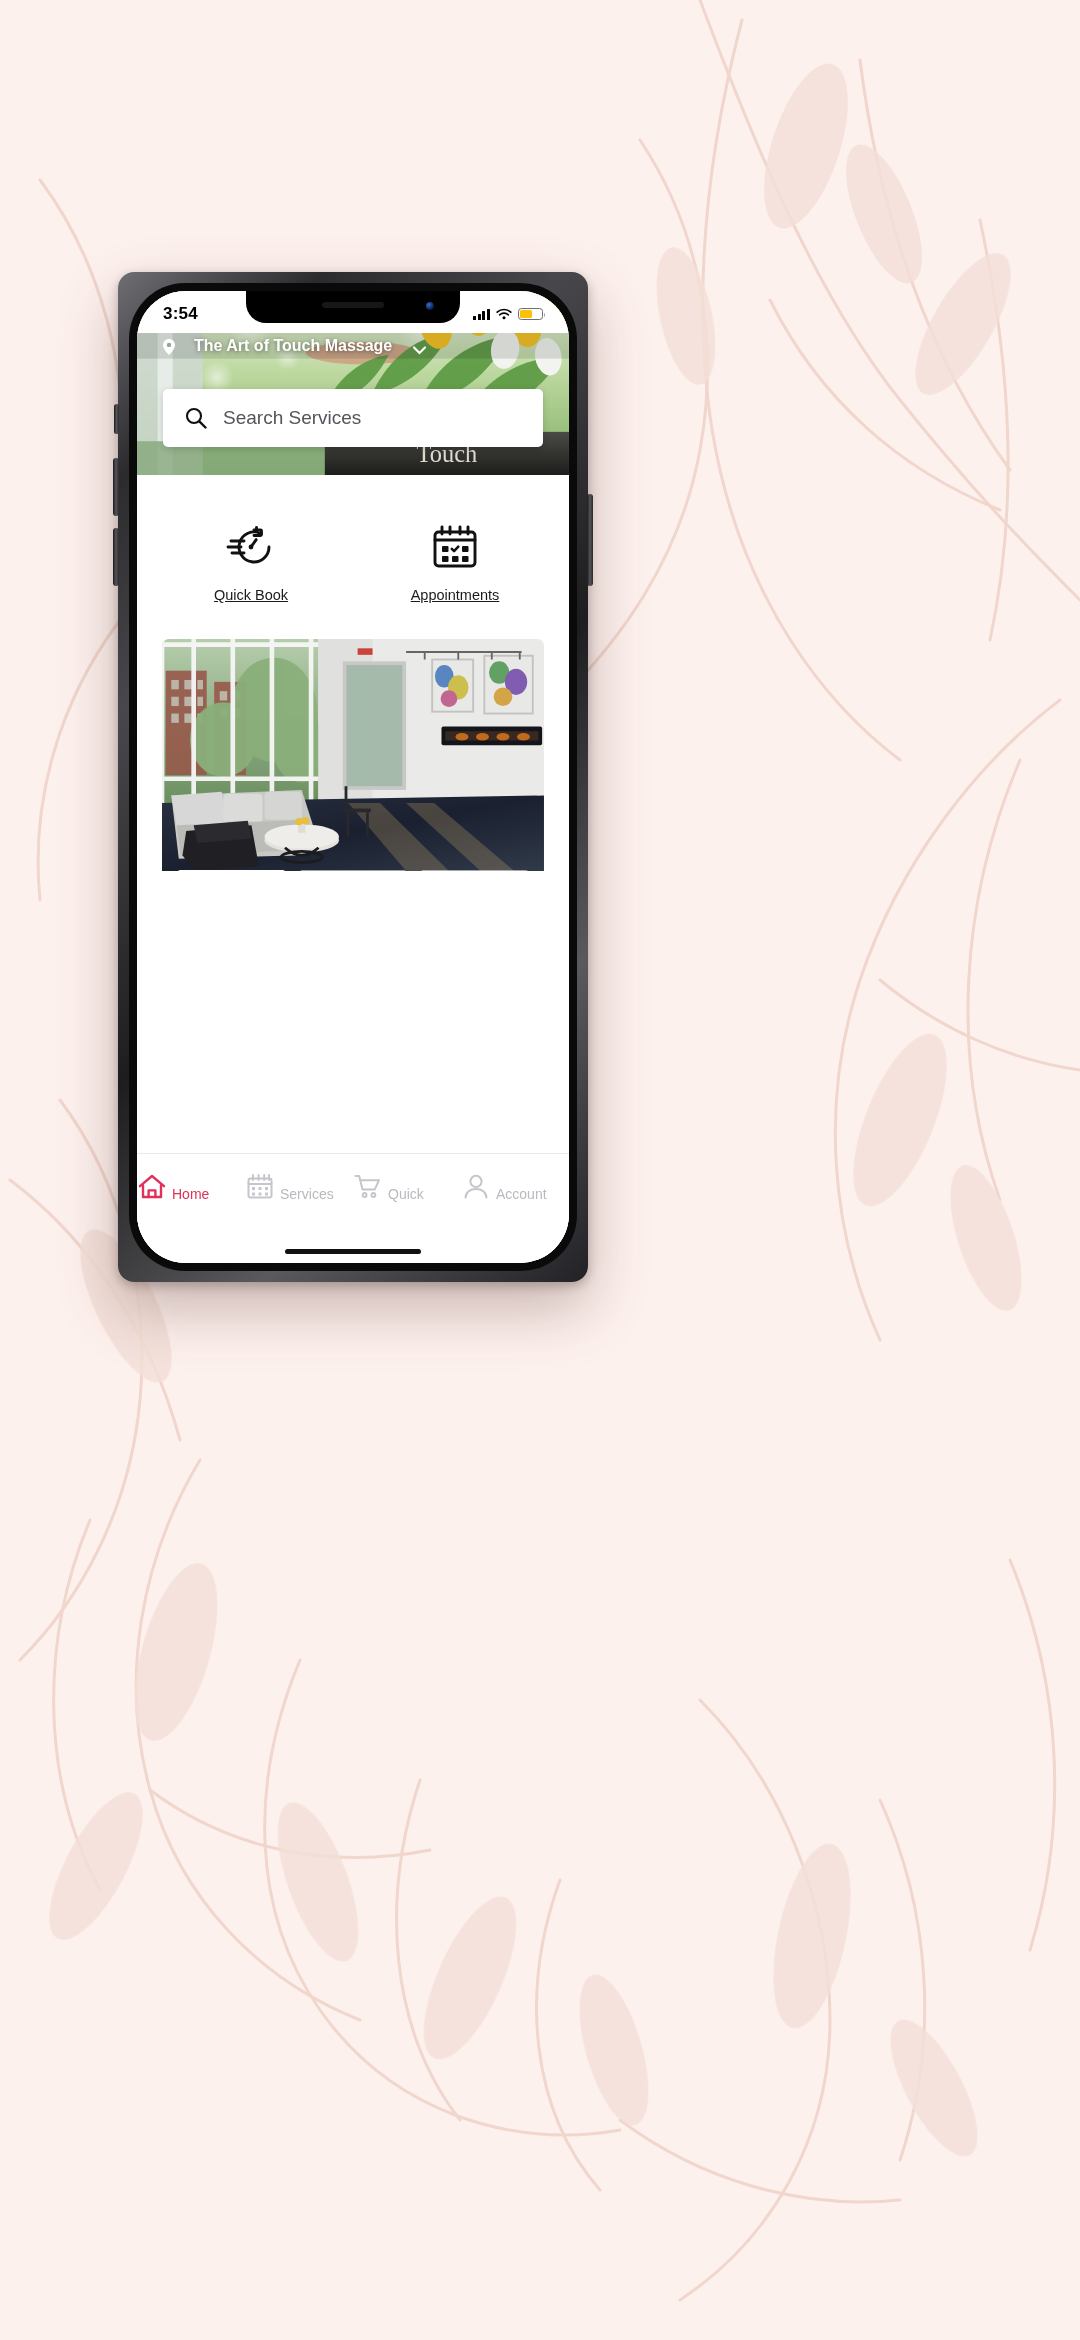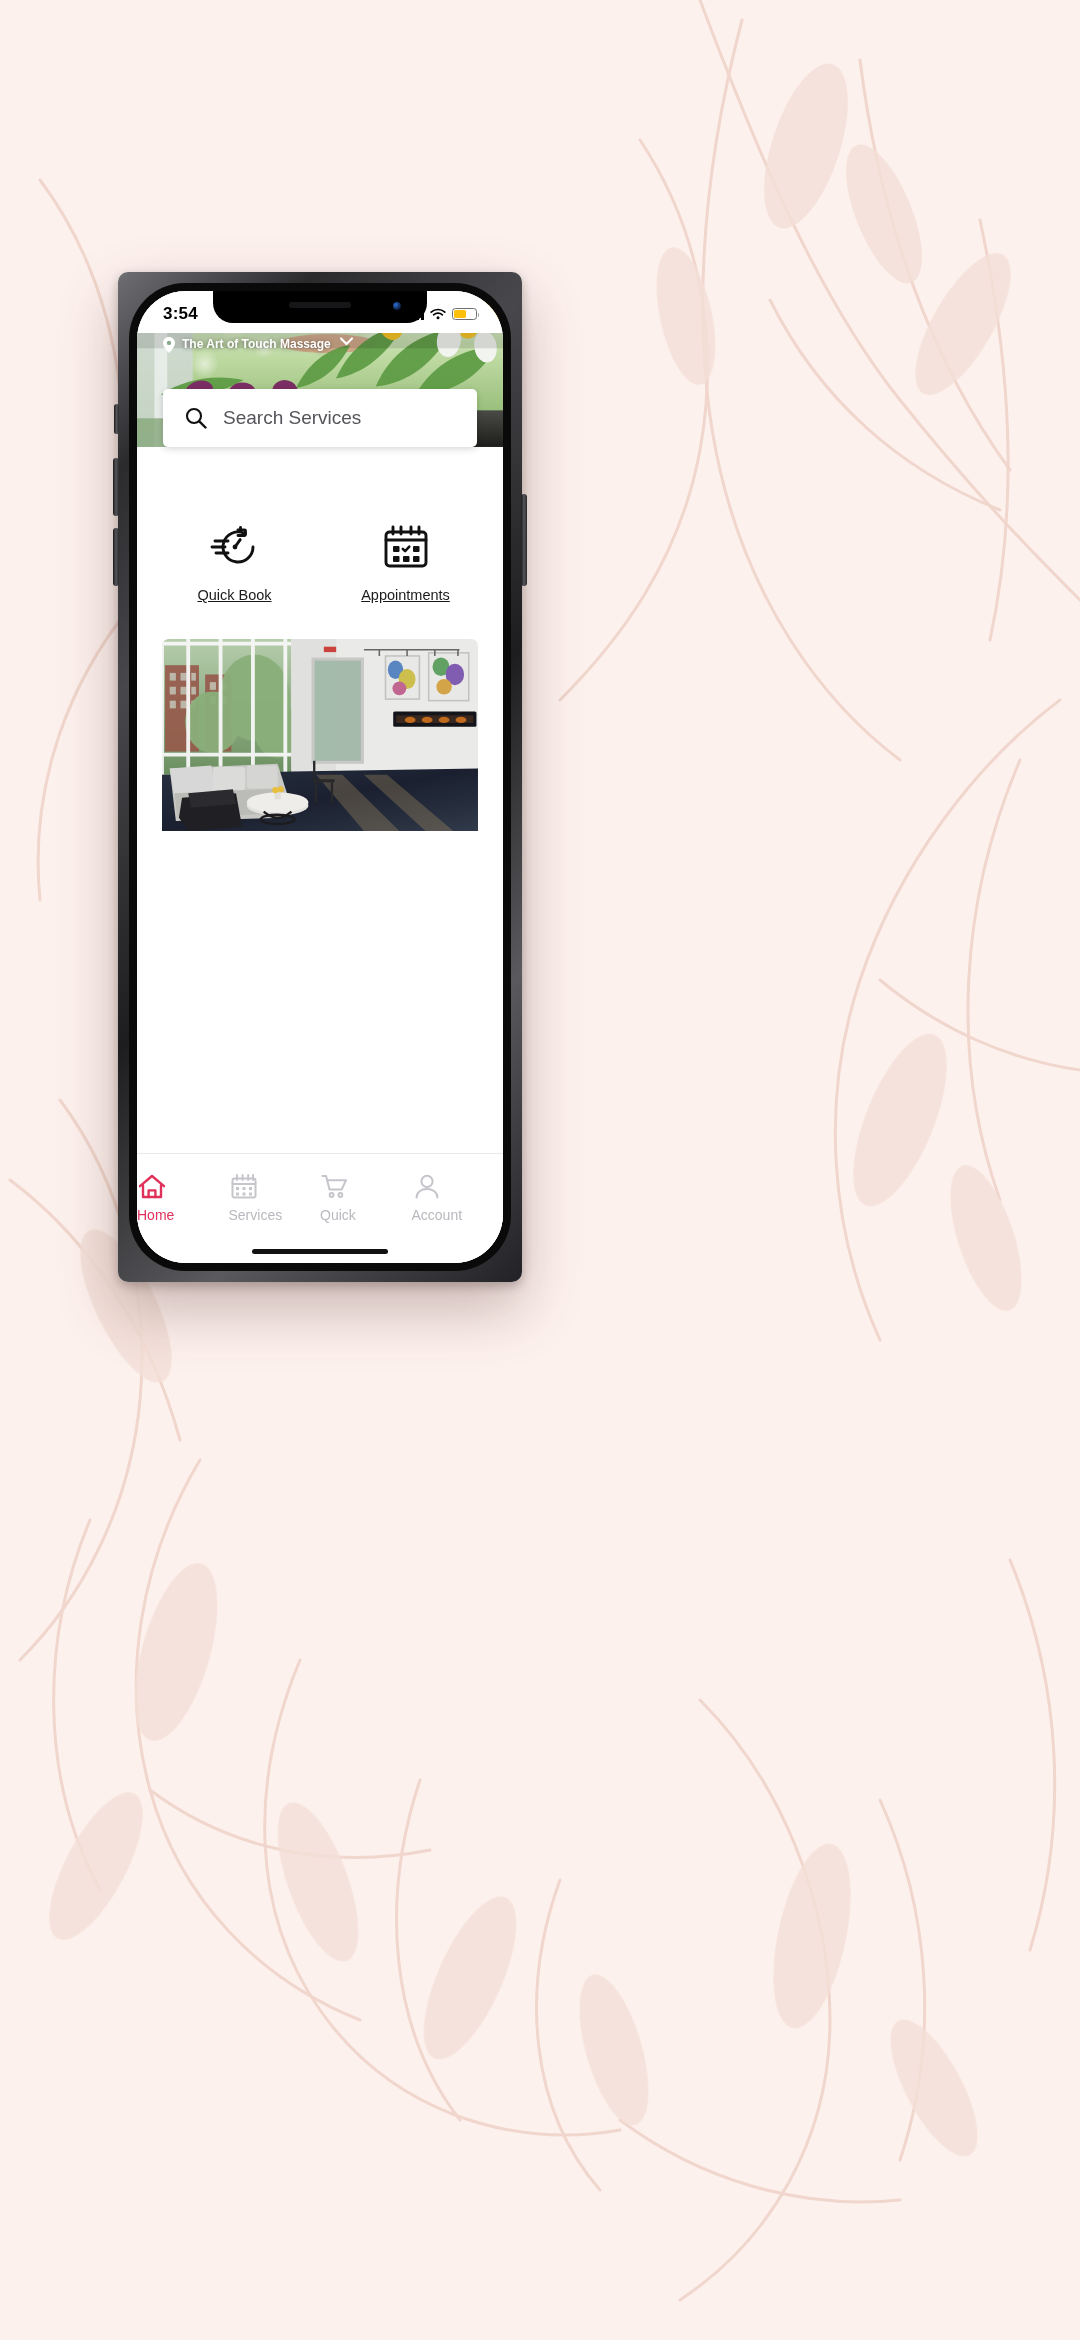--- a/index.html
+++ b/index.html
@@ -11,22 +11,22 @@
   }
 
   
   .bg-art { position:absolute; inset:0; overflow:hidden; pointer-events:none; }
   .bg-art svg { position:absolute; }
 
   
   .device {
     position:absolute;
     left:118px; top:272px;
-    width:404px; height:1010px;
-    border-radius:10px;
+    width:470px; height:1010px;
+    border-radius:16px;
     background:linear-gradient(135deg,#6e6e73 0%,#2b2b2e 14%,#48484c 30%,#1d1d1f 55%,#5a5a5e 78%,#222226 100%);
     box-shadow:0 26px 60px rgba(80,40,30,.30), 0 4px 12px rgba(0,0,0,.25);
     padding:11px;
   }
   .device-inner {
     width:100%; height:100%;
     border-radius:56px;
     background:#0a0a0a;
     padding:8px;
     position:relative;
@@ -83,22 +83,22 @@
     content:''; position:absolute; right:-3.4px; top:3.6px;
     width:1.8px; height:4px; border-radius:0 1px 1px 0; background:#a8a8ad;
   }
   .batt .lvl { height:100%; background:#FCC00A; border-radius:1.6px; }
 
   
   .hero { position:relative; height:196px; overflow:hidden; }
   .hero .photo { position:absolute; inset:0; }
   .hero-label {
     position:absolute; left:26px; top:46px; z-index:12;
-    display:flex; align-items:flex-start; gap:7px;
-    color:#fff; font-size:12px; font-weight:bold;
+    display:flex; align-items:flex-end; gap:19px;
+    color:#fff; font-size:16px; font-weight:bold;
     text-shadow:0 1px 4px rgba(0,0,0,.45);
   }
   .pin { width:12px; height:16px; flex:none; }
   .chev { width:13px; height:9px; flex:none; margin-left:2px; }
 
   
   .searchwrap { position:absolute; left:26px; right:26px; top:98px; z-index:14; }
   .searchbar {
     height:58px; background:#fff; border-radius:5px;
     display:flex; align-items:center; gap:16px; padding:8px 22px;
@@ -125,21 +125,21 @@
   .dots span.on { background:#ffffff; }
 
   .filler { background:#fff; flex:1; }
 
   
   .tabbar {
     position:absolute; left:0; right:0; bottom:0; height:110px;
     background:#fff; border-top:1px solid #e9e9ec;
     display:flex; align-items:flex-start; padding-top:18px;
   }
-  .tab { flex:1; display:flex; flex-direction:column; align-items:flex-start; gap:5px; }
+  .tab { flex:1; display:flex; flex-direction:row; align-items:flex-end; gap:5px; }
   .tab .tl { font-size:14px; color:#b9b9bf; }
   .tab.active .tl { color:#E0315B; }
   .homebar {
     position:absolute; left:50%; transform:translateX(-50%);
     bottom:9px; width:136px; height:5px; border-radius:3px; background:#111;
   }
   .screenflex { display:flex; flex-direction:column; height:100%; }
 </style>
 </head>
 <body>

